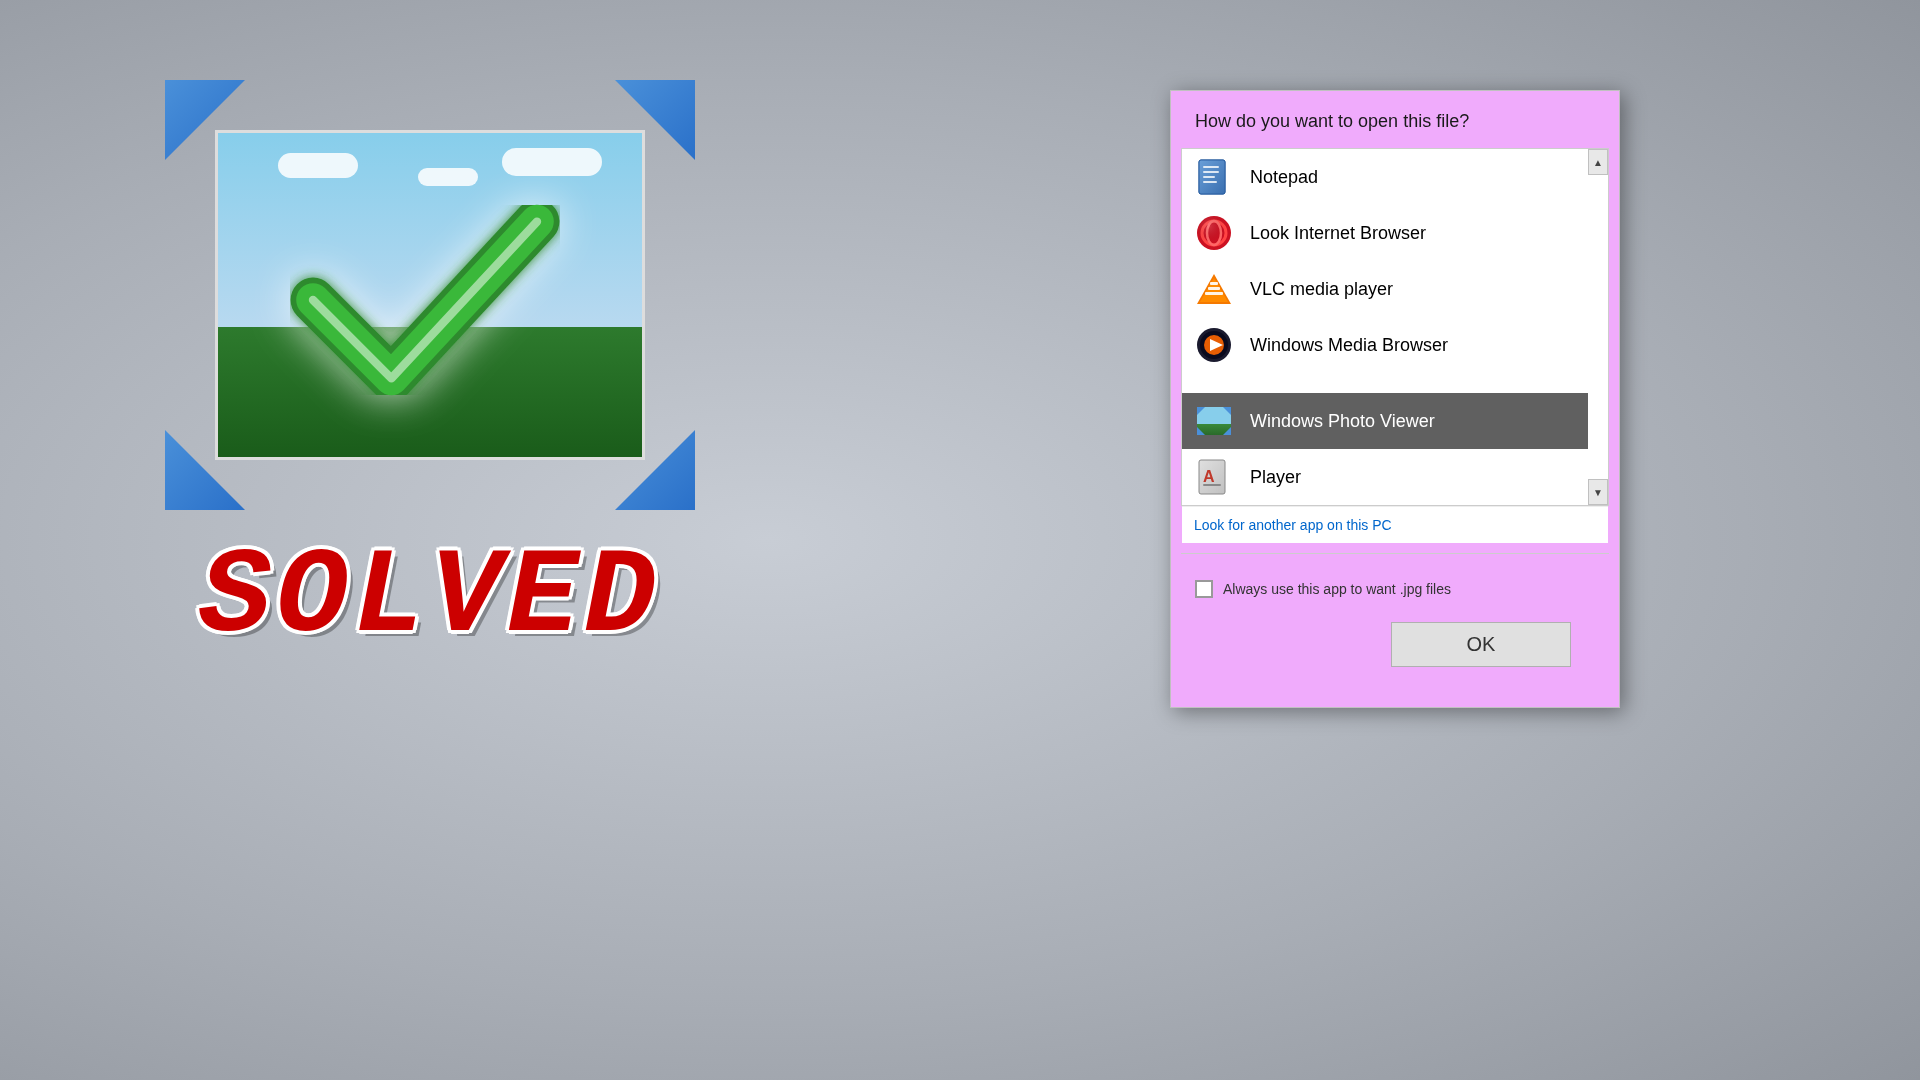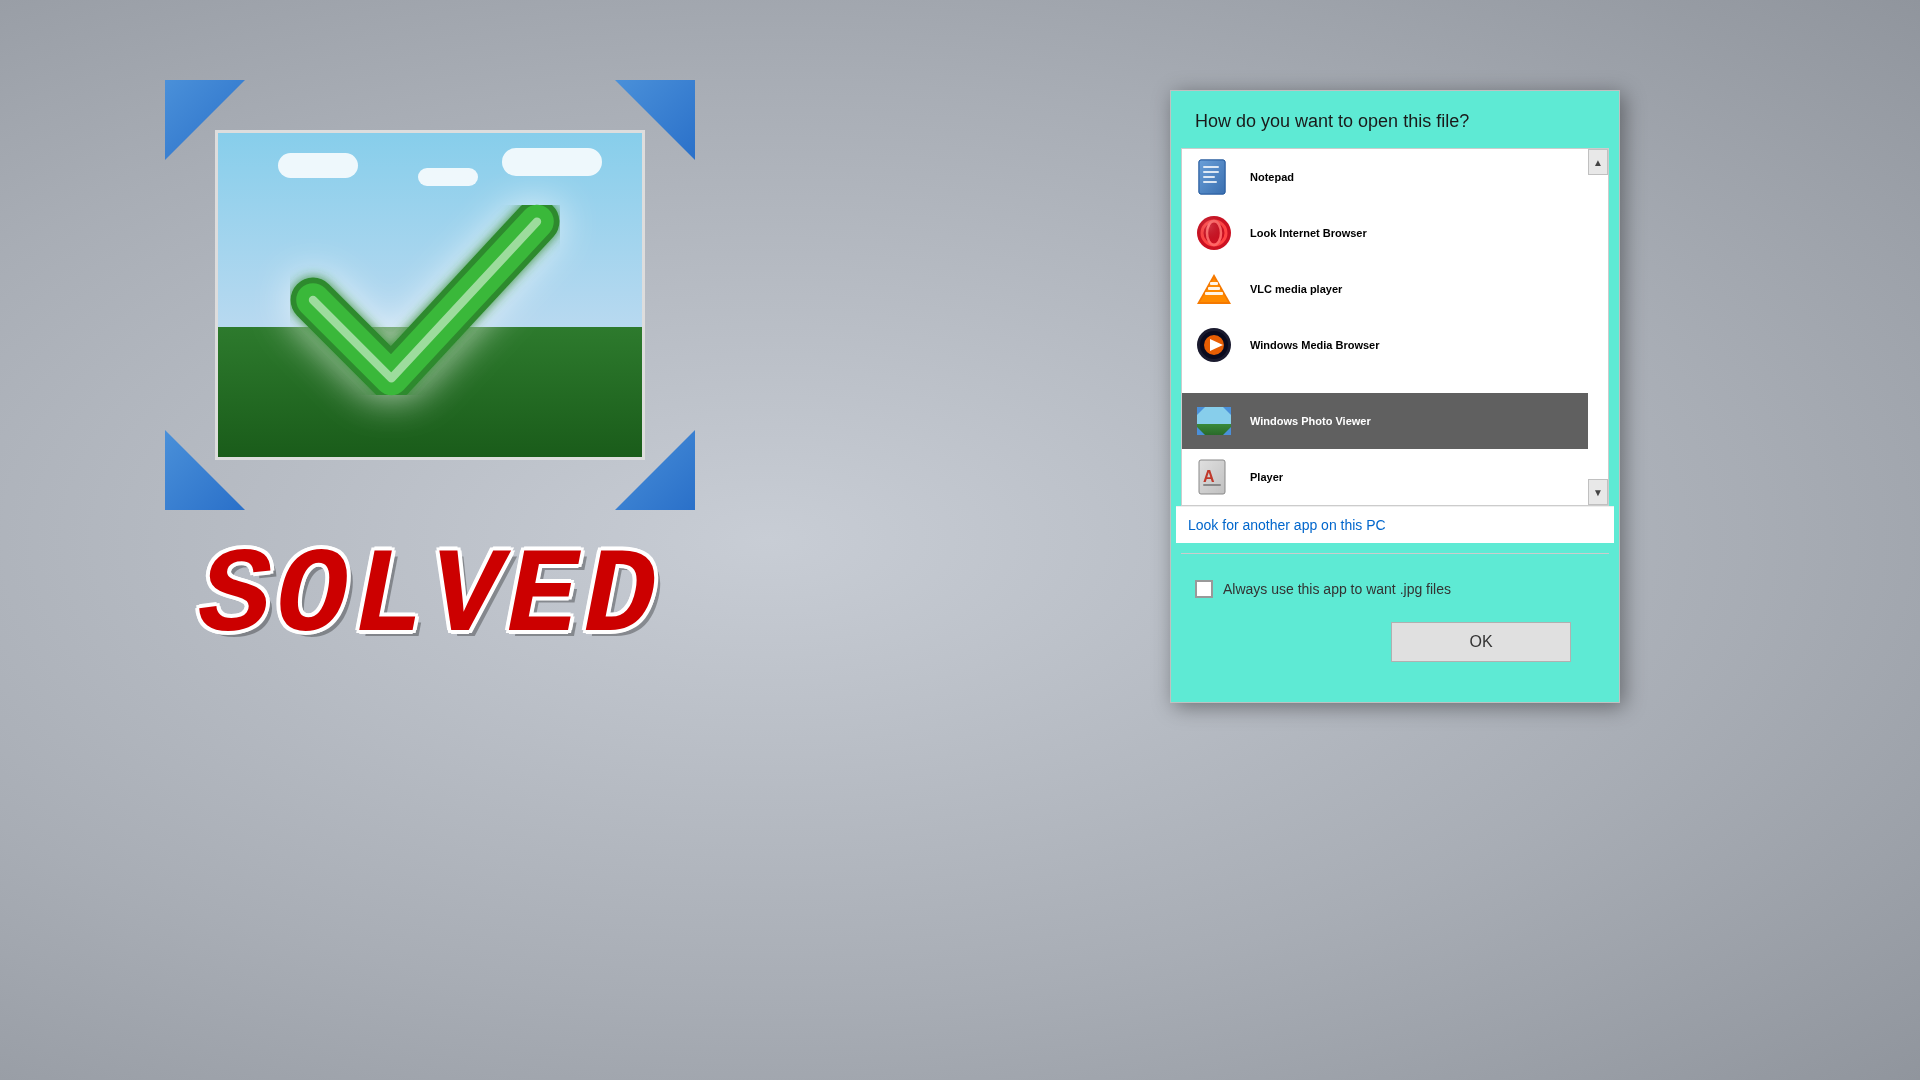--- a/index.html
+++ b/index.html
@@ -128,21 +128,21 @@
       font-style: italic;
       font-family: Liberation Mono, monospace;
     }
 
     
     .dialog {
       position: absolute;
       right: 300px;
       top: 90px;
       width: 450px;
-      background: #5eead4;
+      background: #f0abfc;
       border: 1px solid #c0c0c0;
       box-shadow: 4px 4px 20px rgba(0,0,0,0.4);
     }
 
     .dialog-title {
       padding: 20px 24px 16px 24px;
       font-size: 18px;
       font-weight: 400;
       color: #1a1a1a;
       border-bottom: none;
@@ -167,22 +167,22 @@
       width: 40px;
       height: 40px;
       margin-right: 16px;
       flex-shrink: 0;
       display: flex;
       align-items: center;
       justify-content: center;
     }
 
     .app-name {
-      font-size: 11px;
-      font-weight: 700;
+      font-size: 18px;
+      font-weight: 400;
     }
 
     .app-item.selected .app-name {
       color: white;
     }
 
     .look-for-link {
       display: block;
       padding: 12px 24px;
       font-size: 14px;
@@ -212,21 +212,21 @@
       flex-shrink: 0;
     }
 
     .ok-btn {
       display: block;
       margin: 8px 24px 20px auto;
       width: 180px;
       padding: 10px 0;
       background: #e0e0e0;
       border: 1px solid #b0b0b0;
-      font-size: 16px;
+      font-size: 20px;
       text-align: center;
       cursor: pointer;
       color: #333;
     }
 
     
     .list-wrap {
       position: relative;
       margin: 0 10px 0 10px;
       border: 1px solid #ccc;
@@ -416,21 +416,21 @@
         <span class="app-name">Player</span>
       </li>
     </ul>
 
     <div class="scroll-arrow-up">
       <button class="arrow-btn">▲</button>
       <button class="arrow-btn">▼</button>
     </div>
   </div>
 
-  <div class="look-for-link" style="margin:0 5px; border-top:1px solid #eee; display:block; padding:10px 12px; font-size:14px; color:#0066cc; cursor:pointer; background:white;">Look for another app on this PC</div>
+  <div class="look-for-link" style="margin:0 11px; border-top:1px solid #eee; display:block; padding:10px 12px; font-size:14px; color:#0066cc; cursor:pointer; background:white;">Look for another app on this PC</div>
 
   <div style="height:1px; background:#ccc; margin:10px 10px;"></div>
 
   <div class="checkbox-row">
     <div class="checkbox-box"></div>
     <span>Always use this app to want .jpg files</span>
   </div>
 
   <div style="display:flex; justify-content:flex-end; padding: 0 24px 20px 24px;">
     <button class="ok-btn">OK</button>

